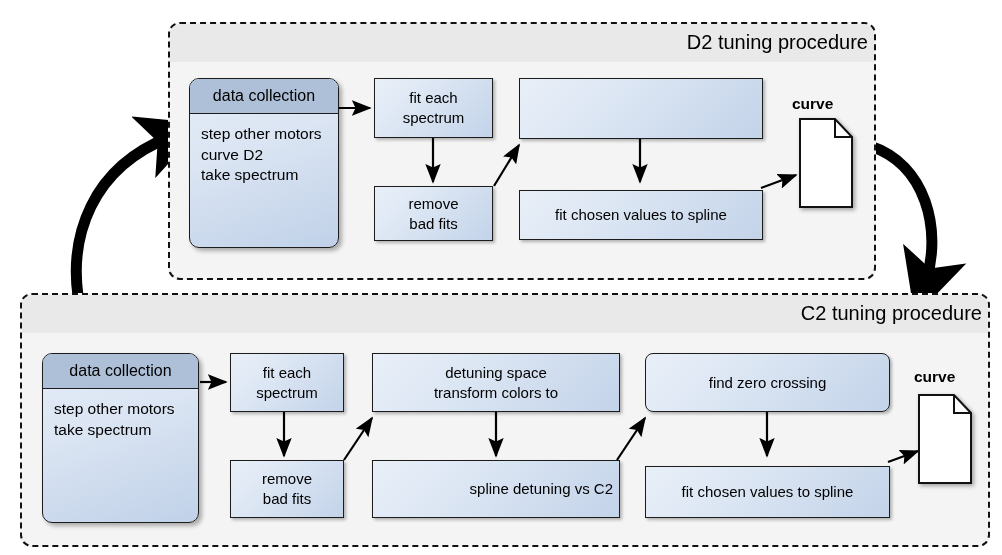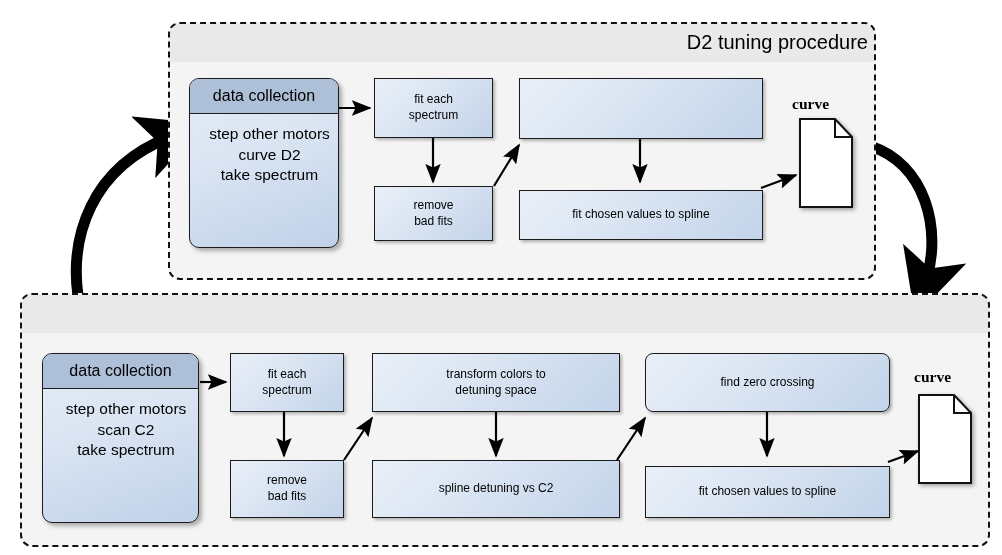--- a/index.html
+++ b/index.html
@@ -56,21 +56,21 @@
   .node {
     position: absolute;
     box-sizing: border-box;
     border: 1.5px solid #1c1c1c;
     background: linear-gradient(135deg, #e9eff8 0%, #dde7f4 35%, #c3d3e9 100%);
     box-shadow: 2px 2px 3px rgba(0,0,0,0.28);
     display: flex;
     align-items: center;
     justify-content: center;
     text-align: center;
-    font-size: 12px;
+    font-size: 15px;
     color: #000000;
     line-height: 1.32;
     padding: 6px 6px;
   }
   .node .lines { width: 100%; }
   .node .lines div { white-space: nowrap; }
 
   
   .dc {
     position: absolute;
@@ -89,36 +89,34 @@
     align-items: center;
     justify-content: center;
     font-size: 16px;
     color: #000;
   }
   .dc-body {
     padding: 10px 0 0 11px;
     font-size: 15.5px;
     color: #000;
     line-height: 1.33;
-    text-align: center;
   }
   .dc-body div { white-space: nowrap; }
 
   
   .doc {
     position: absolute;
     filter: drop-shadow(2px 2px 2px rgba(0,0,0,0.35));
   }
   .doc-label {
     position: absolute;
     font-size: 15.5px;
     font-weight: bold;
     color: #000;
     white-space: nowrap;
-    font-family: Liberation Serif, serif;
   }
 
   
   .arrows {
     position: absolute;
     left: 0; top: 0;
     width: 1002px;
     height: 555px;
     pointer-events: none;
   }
@@ -200,20 +198,21 @@
   </div>
 
   <div class="doc-label" style="left:788px; top:87px;">curve</div>
   <svg class="doc" style="left:795px; top:110px; width:54px; height:90px;" viewBox="0 0 54 90">
     <path d="M1,1 L36,1 L53,19 L53,89 L1,89 Z" fill="#ffffff" stroke="#111" stroke-width="2"></path>
     <path d="M36,1 L36,19 L53,19" fill="none" stroke="#111" stroke-width="2"></path>
   </svg>
 
   <div class="group" id="group-c2">
     <div class="group-header"></div>
+    <div class="group-title">C2 tuning procedure</div>
   </div>
 
   <svg class="arrows" viewBox="0 0 1002 555">
 
     <path d="M196,374 L222,374" stroke="#000" stroke-width="2.2" fill="none" marker-end="url(#thinhead)"></path>
 
     <path d="M280,404 L280,448" stroke="#000" stroke-width="2.2" fill="none" marker-end="url(#thinhead)"></path>
 
     <path d="M340,452 L368,410" stroke="#000" stroke-width="2.2" fill="none" marker-end="url(#thinhead)"></path>
 
@@ -223,47 +222,46 @@
 
     <path d="M763,404 L763,448" stroke="#000" stroke-width="2.2" fill="none" marker-end="url(#thinhead)"></path>
 
     <path d="M884,454 L914,443" stroke="#000" stroke-width="2.2" fill="none" marker-end="url(#thinhead)"></path>
   </svg>
 
   <div class="dc" style="left:38px; top:345px; width:157px; height:170px;">
     <div class="dc-header">data collection</div>
     <div class="dc-body">
       <div>step other motors</div>
-      <div>scan C2</div>
       <div>take spectrum</div>
     </div>
   </div>
 
   <div class="node" style="left:226px; top:345px; width:114px; height:59px;">
     <div class="lines">
       <div>fit each</div>
       <div>spectrum</div>
     </div>
   </div>
 
   <div class="node" style="left:226px; top:452px; width:114px; height:58px;">
     <div class="lines">
       <div>remove</div>
       <div>bad fits</div>
     </div>
   </div>
 
   <div class="node" style="left:368px; top:345px; width:248px; height:59px;">
     <div class="lines">
+      <div>detuning space</div>
       <div>transform colors to</div>
-      <div>detuning space</div>
-    </div>
-  </div>
-
-  <div class="node" style="left:368px; top:452px; width:248px; height:58px;">
+    </div>
+  </div>
+
+  <div class="node" style="left:368px; top:452px; width:248px; height:58px;text-align:right;">
     <div class="lines">
       <div>spline detuning vs C2</div>
     </div>
   </div>
 
   <div class="node" style="left:641px; top:345px; width:245px; height:59px;border-radius:8px;">
     <div class="lines">
       <div>find zero crossing</div>
     </div>
   </div>

